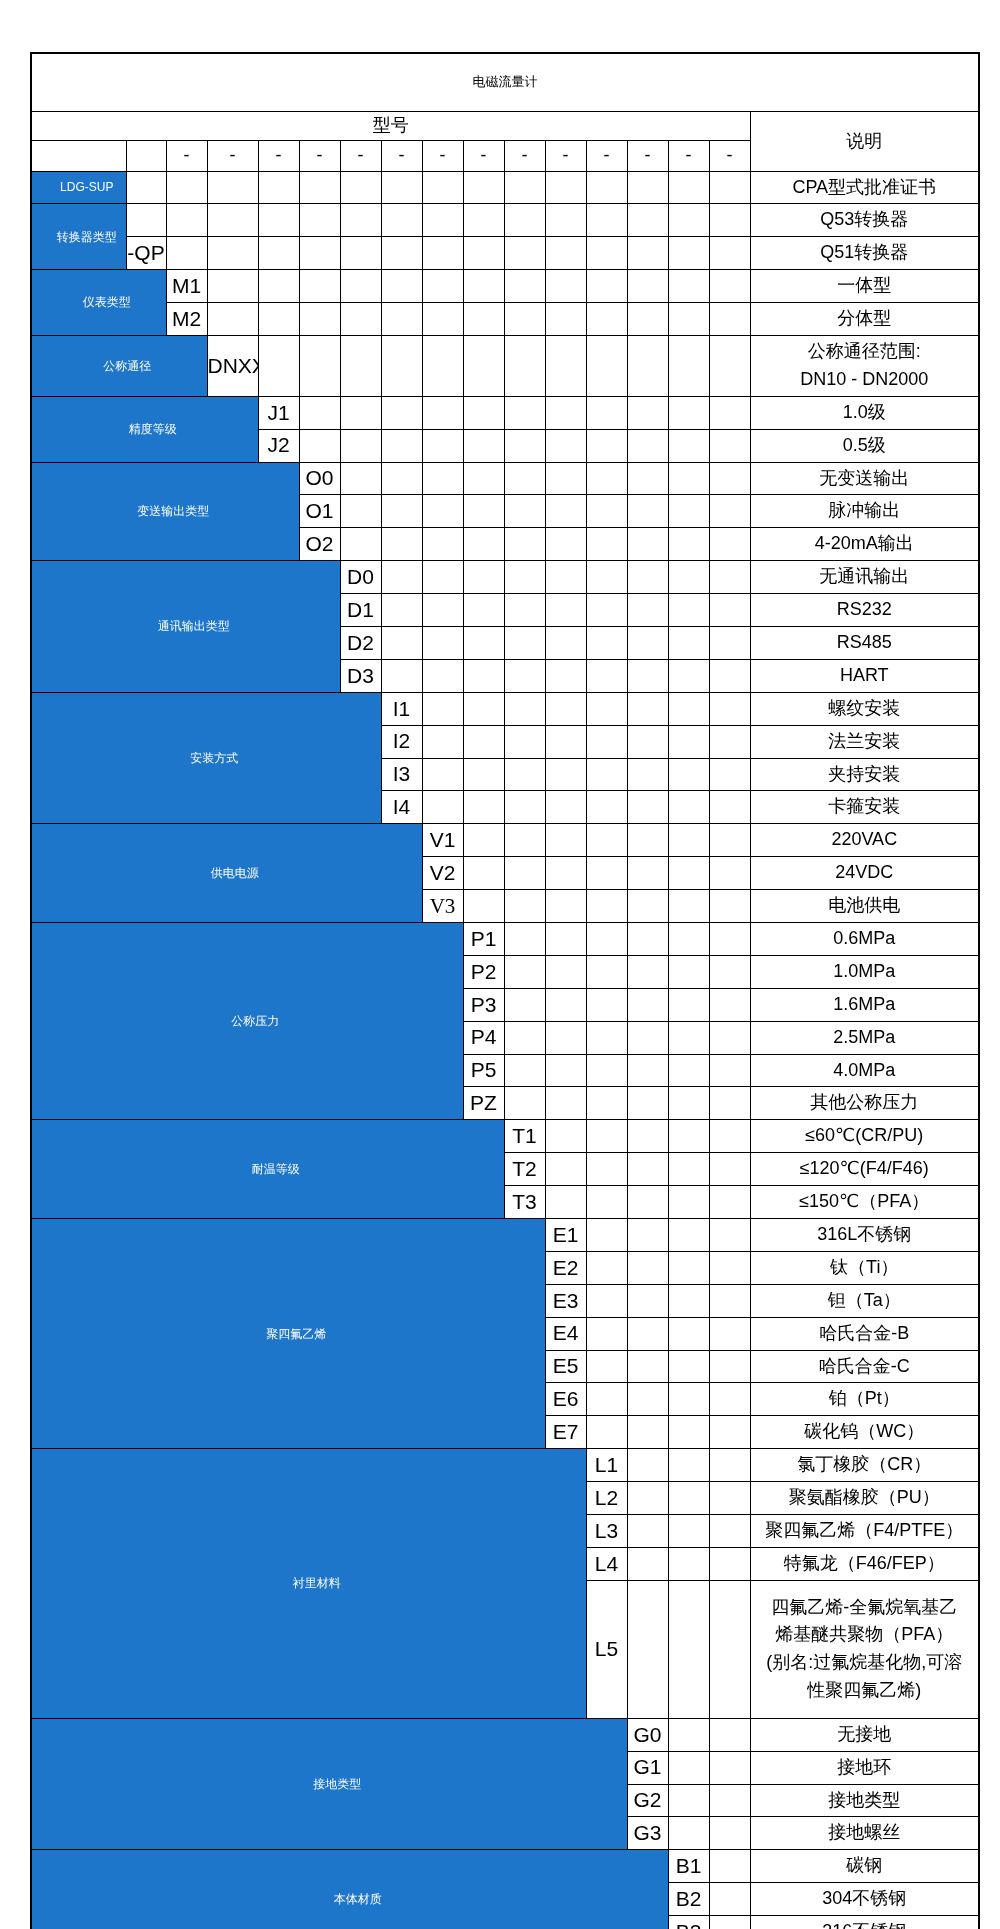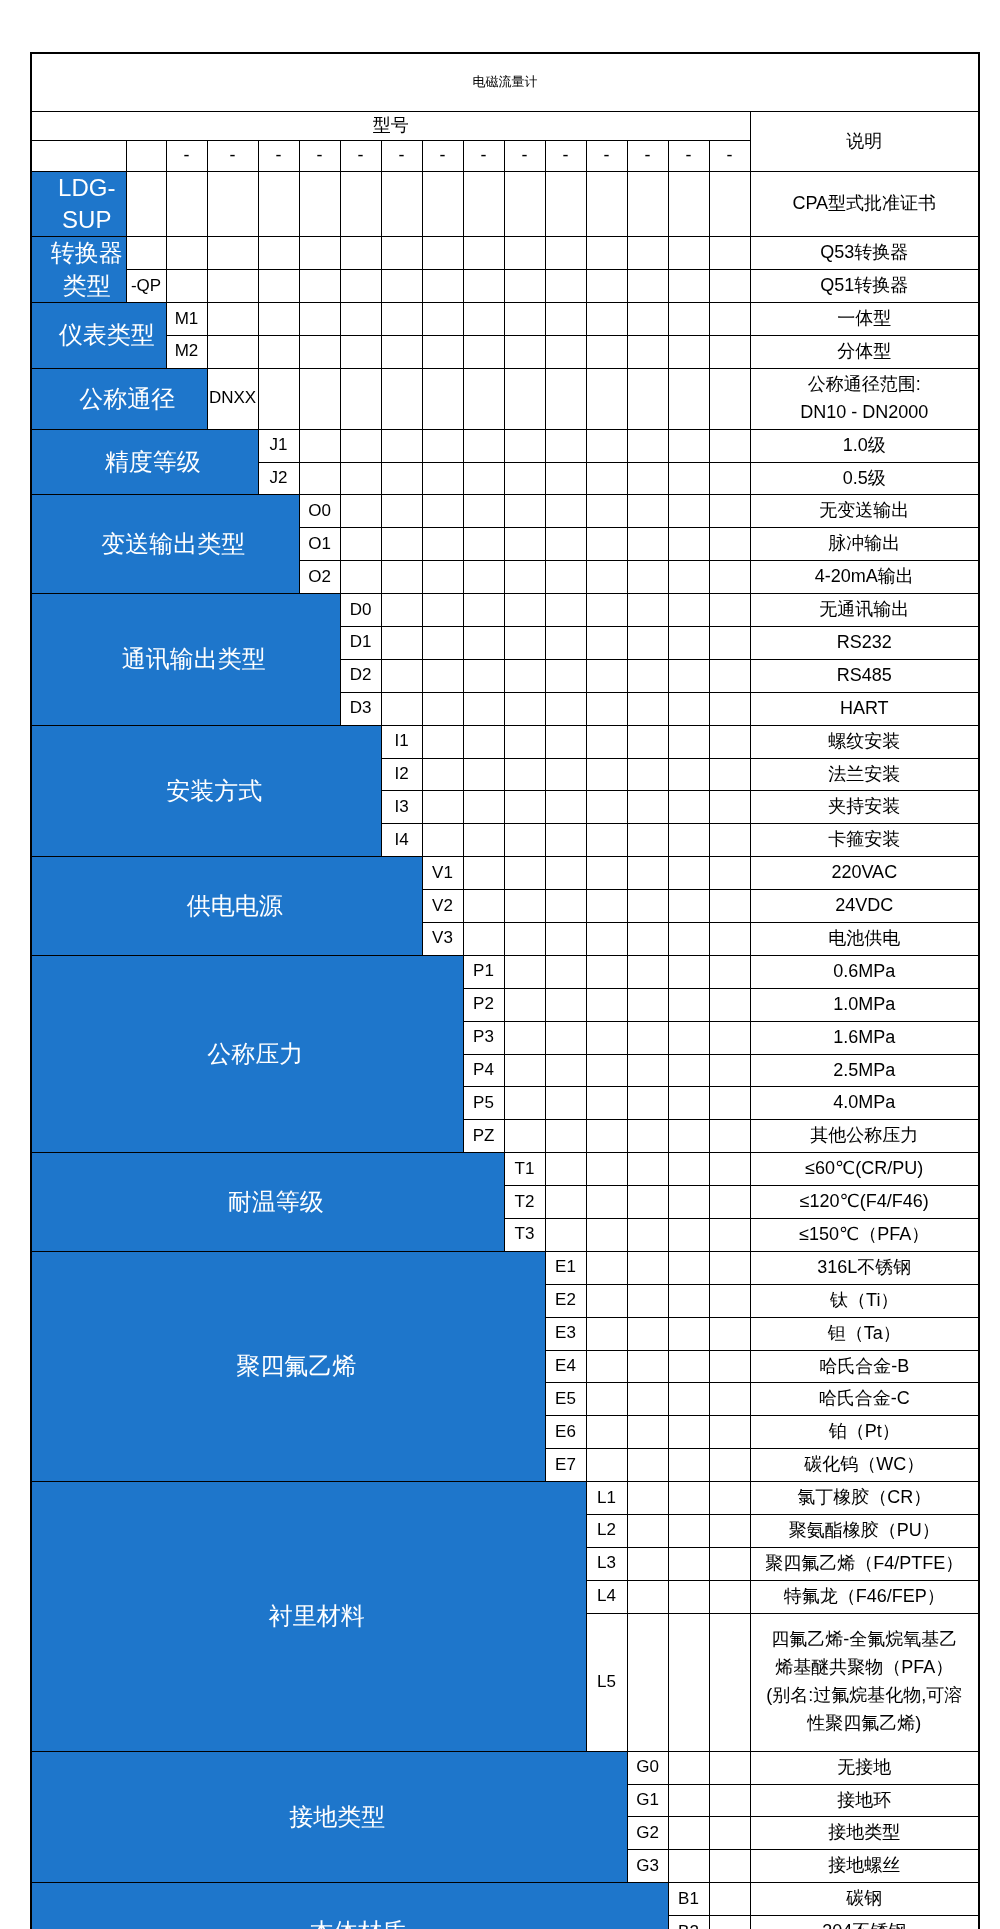--- a/index.html
+++ b/index.html
@@ -20,24 +20,24 @@
     text-align:center;vertical-align:middle;
     font-size:18px;line-height:1.35;color:#000;
     padding:0;overflow:hidden;
   }
   td.title-cell{height:58px;font-size:13px;}
   td.model-cell{height:29px;}
   td.desc-header{font-size:18px;}
   tr.dash-row td{height:31px;font-size:18px;}
   td.blue{
     background:var(--cat-fill);color:var(--cat-text);
-    font-size:24px;
+    font-size:12px;
     padding-left:16px;
   }
-  td.code{font-size:17px;}
+  td.code{font-size:21px;}
   td.desc{
     white-space:pre-line;
     padding:2px 14px;line-height:1.55;
   }
 </style>
 </head>
 <body>
 
 <div class="page">
   <table class="spec">
@@ -387,21 +387,21 @@
           <td class="code">V2</td>
           <td></td>
           <td></td>
           <td></td>
           <td></td>
           <td></td>
           <td></td>
           <td></td>
           <td class="desc">24VDC</td>
         </tr>
-        <tr style="height: 29.5px;">
+        <tr style="height: 29.5px; font-family: Liberation Serif, serif;">
           <td class="code">V3</td>
           <td></td>
           <td></td>
           <td></td>
           <td></td>
           <td></td>
           <td></td>
           <td></td>
           <td class="desc">电池供电</td>
         </tr>

